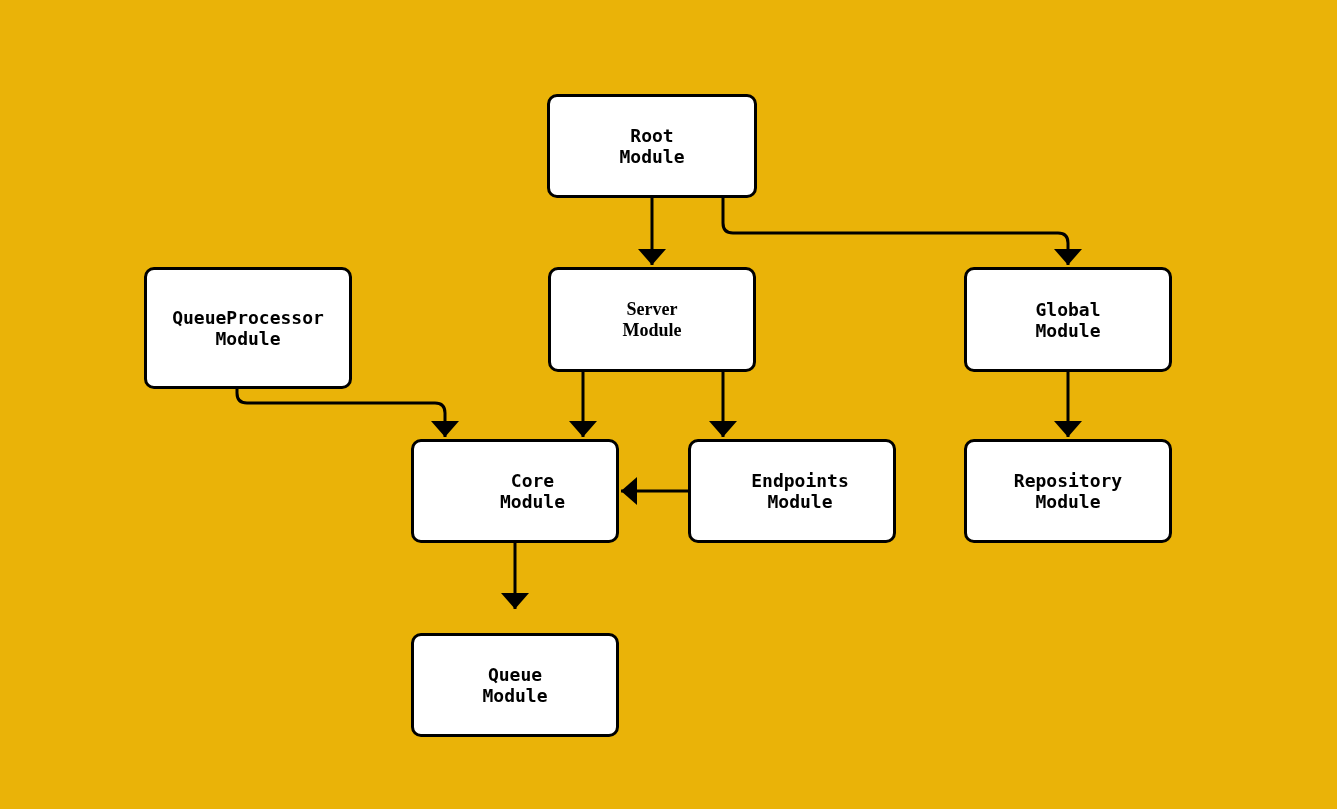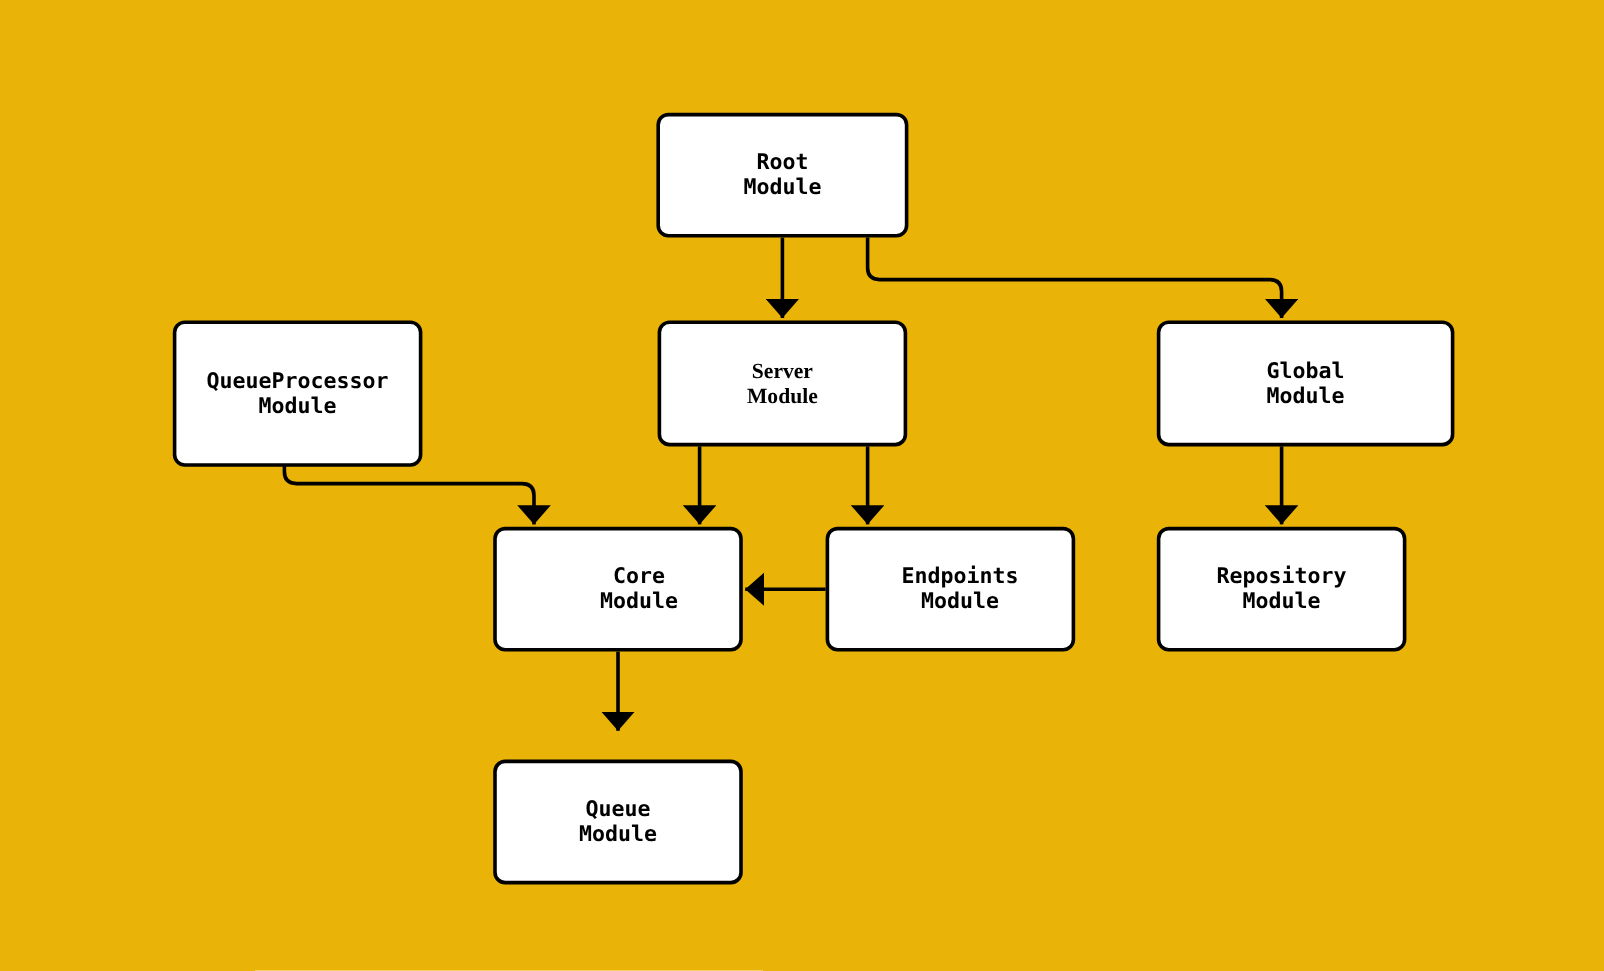--- a/index.html
+++ b/index.html
@@ -77,21 +77,21 @@
   <div class="nodes-layer">
       <div class="node" style="left: 547px; top: 94px; width: 210px; height: 104px;">
         <div class="node-label"><span>Root</span><br><span>Module</span></div>
       </div>
       <div class="node" style="left: 133px; top: 267px; width: 208px; height: 122px; margin-left: 11px;">
         <div class="node-label"><span>QueueProcessor</span><br><span>Module</span></div>
       </div>
       <div class="node" style="left: 548px; top: 267px; width: 208px; height: 105px; font-family: Liberation Serif, serif;">
         <div class="node-label"><span>Server</span><br><span>Module</span></div>
       </div>
-      <div class="node" style="left: 964px; top: 267px; width: 248px; height: 105px;">
+      <div class="node" style="left: 964px; top: 267px; width: 208px; height: 105px;">
         <div class="node-label"><span>Global</span><br><span>Module</span></div>
       </div>
       <div class="node" style="left: 411px; top: 439px; width: 208px; height: 104px; padding-left: 35px;">
         <div class="node-label"><span>Core</span><br><span>Module</span></div>
       </div>
       <div class="node" style="left: 688px; top: 439px; width: 208px; height: 104px; padding-left: 16px;">
         <div class="node-label"><span>Endpoints</span><br><span>Module</span></div>
       </div>
       <div class="node" style="left: 964px; top: 439px; width: 208px; height: 104px;">
         <div class="node-label"><span>Repository</span><br><span>Module</span></div>

